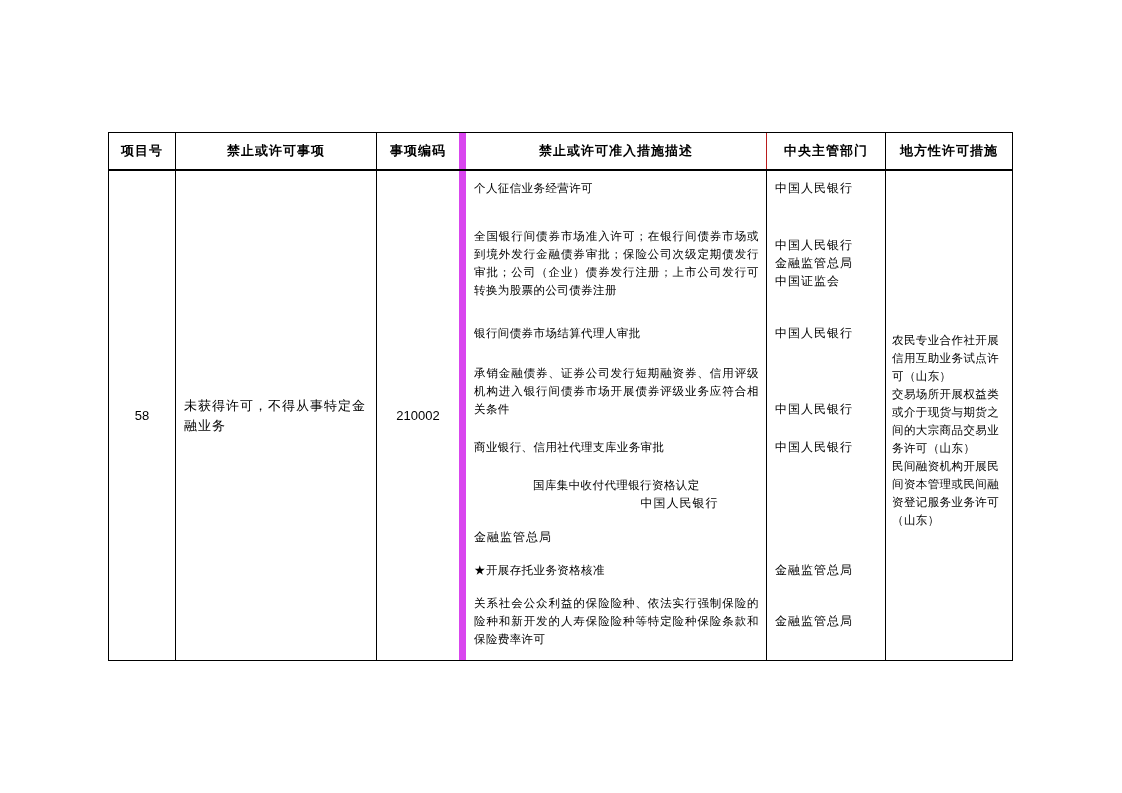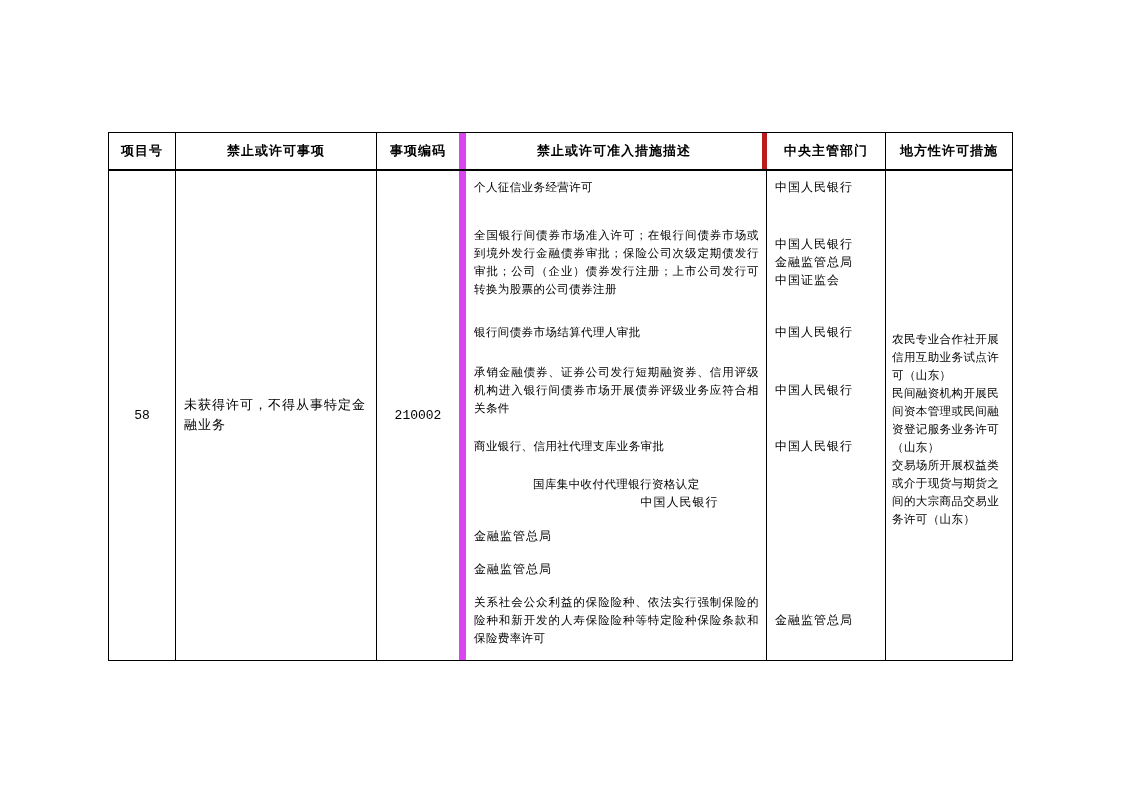--- a/index.html
+++ b/index.html
@@ -1,21 +1,21 @@
 <!DOCTYPE html>
 <html><head>
 <meta charset="utf-8">
 <style>
   * { margin:0; padding:0; box-sizing:border-box; }
   html,body { background:#fff; }
   .page {
     position:relative;
     width:1122px; height:662px;
     background:#ffffff;
-    font-family:Liberation Mono, monospace;
+    font-family:Liberation Sans, sans-serif;
     color:#000;
     overflow:hidden;
   }
   .doc-table {
     position:absolute; left:108px; top:132px;
     width:905px; height:529px;
     border:1.5px solid #000;
   }
   .thead {
     display:flex; height:38px;
@@ -27,21 +27,21 @@
   .c1 { width:67px;  border-right:1px solid #000; }
   .c2 { width:201px; border-right:1px solid #000; }
   .c3 { width:89px;  border-right:7px solid #d946ef; }
   .c4 { width:420px; border-right:1px solid #000; }
   .c5 { flex:1; }
   .hcell {
     display:flex; align-items:center; justify-content:center;
     font-weight:bold; font-size:13px; letter-spacing:1px;
   }
   .h4 { display:flex; }
-  .h4-desc { width:301px; border-right:5px solid #b91c1c; }
+  .h4-desc { width:301px; border-right:1px solid #b91c1c; }
   .h4-dept { flex:1; }
   .bcell-center {
     display:flex; align-items:center; justify-content:center;
     font-size:13px;
   }
   .item-cell {
     display:flex; align-items:center;
     font-size:13px; line-height:20px; letter-spacing:1px;
     padding:0 8px;
   }
@@ -111,21 +111,21 @@
                 <div>金融监管总局</div>
                 <div>中国证监会</div>
               </div>
             </div>
             <div class="measure-row" style="margin-bottom: 22px;">
               <div class="m-desc">银行间债券市场结算代理人审批</div>
               <div class="m-dept">
                 <div>中国人民银行</div>
               </div>
             </div>
-            <div class="measure-row" style="margin-bottom: 20px;">
+            <div class="measure-row" style="margin-bottom: 20px; align-items: flex-end;">
               <div class="m-desc">承销金融债券、证券公司发行短期融资券、信用评级机构进入银行间债券市场开展债券评级业务应符合相关条件</div>
               <div class="m-dept">
                 <div>中国人民银行</div>
               </div>
             </div>
             <div class="measure-row" style="margin-bottom: 20px;">
               <div class="m-desc">商业银行、信用社代理支库业务审批</div>
               <div class="m-dept">
                 <div>中国人民银行</div>
               </div>
@@ -135,36 +135,37 @@
               <div class="m-dept">
                 <div>中国人民银行</div>
               </div>
             </div>
             <div class="measure-row" style="margin-bottom: 15px;">
               <div class="m-dept">
                 <div>金融监管总局</div>
               </div>
             </div>
             <div class="measure-row" style="margin-bottom: 15px;">
+              <div class="m-desc">★开展存托业务资格核准</div>
               <div class="m-dept">
                 <div>金融监管总局</div>
               </div>
             </div>
             <div class="measure-row" style="margin-bottom: 16px;">
               <div class="m-desc">关系社会公众利益的保险险种、依法实行强制保险的险种和新开发的人寿保险险种等特定险种保险条款和保险费率许可</div>
               <div class="m-dept">
                 <div>金融监管总局</div>
               </div>
             </div>
           </div>
       </div>
       <div class="c5 local-cell" id="local-measures">
           <div>农民专业合作社开展信用互助业务试点许可（山东）</div>
+          <div>交易场所开展权益类或介于现货与期货之间的大宗商品交易业务许可（山东）</div>
           <div>民间融资机构开展民间资本管理或民间融资登记服务业务许可（山东）</div>
-          <div>交易场所开展权益类或介于现货与期货之间的大宗商品交易业务许可（山东）</div>
         </div>
     </div>
 
   </div>
 
   <div class="page-number">32</div>
 
 </div>
 
 </body></html>

